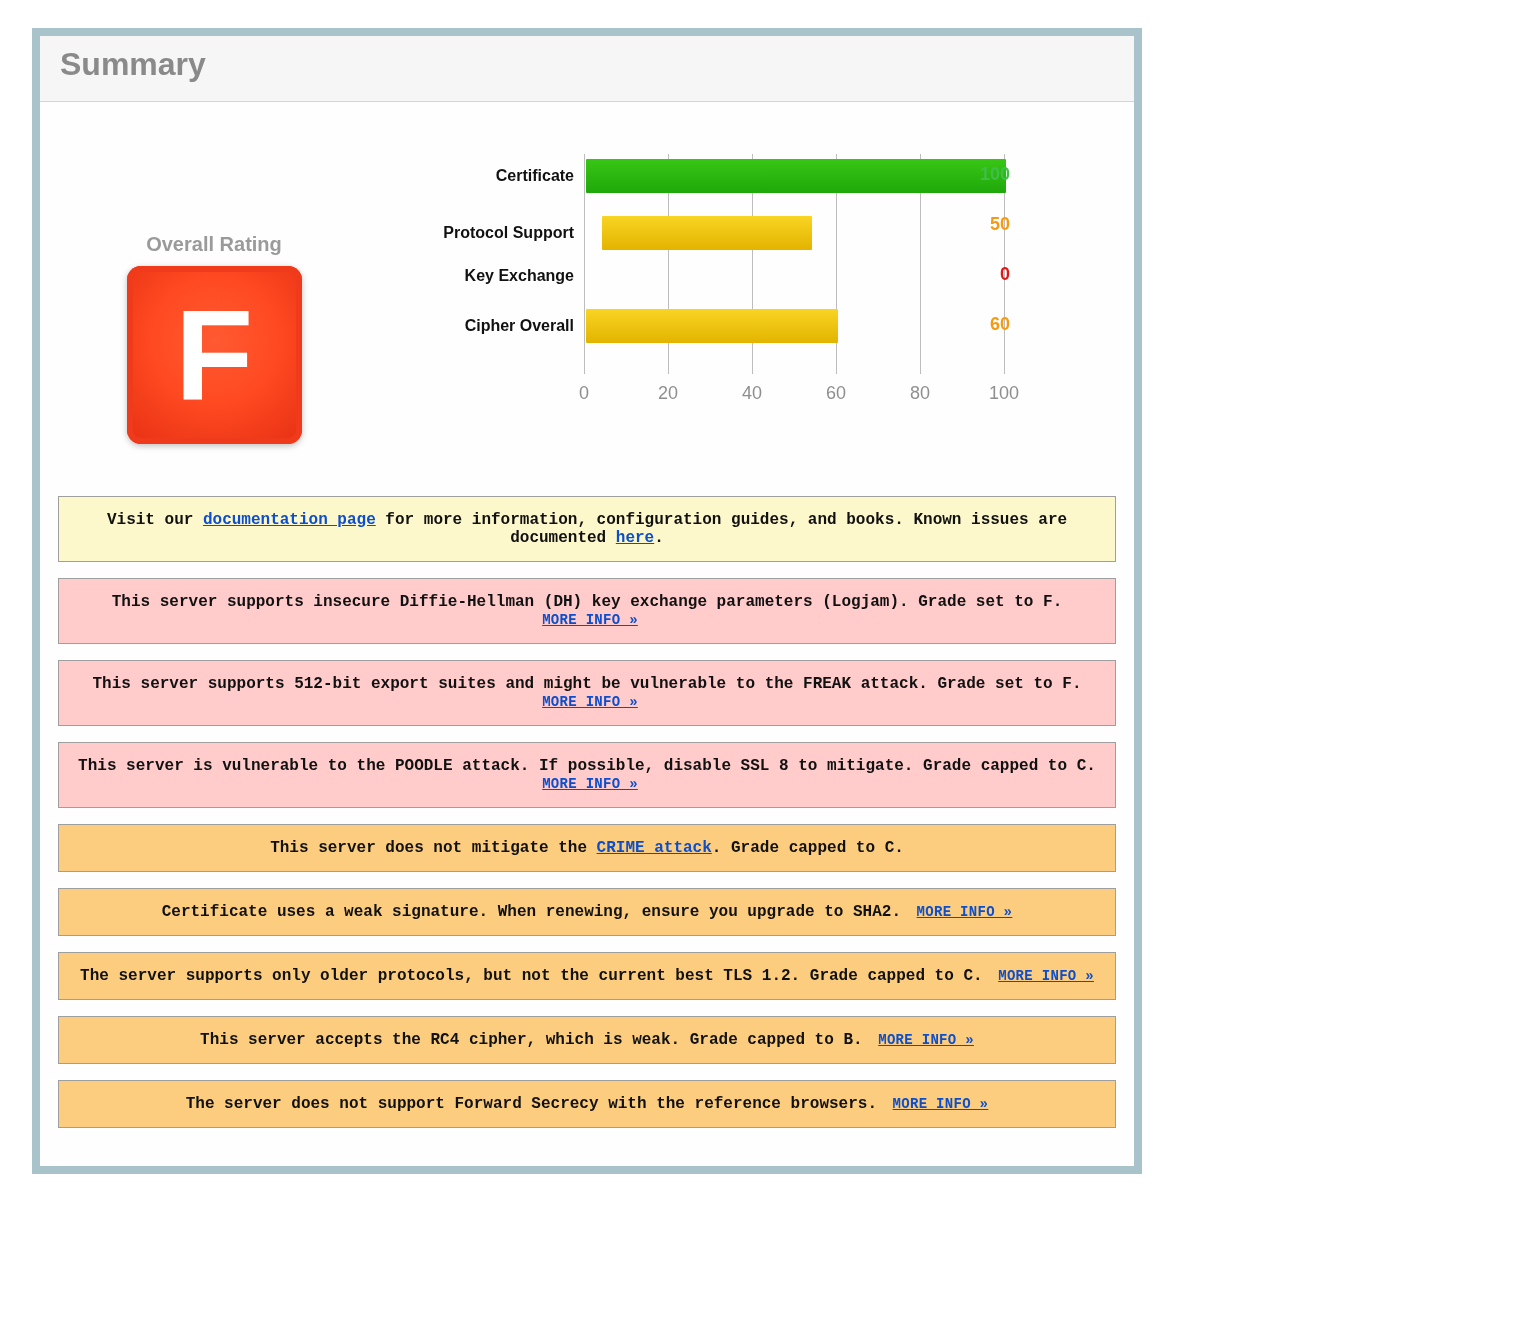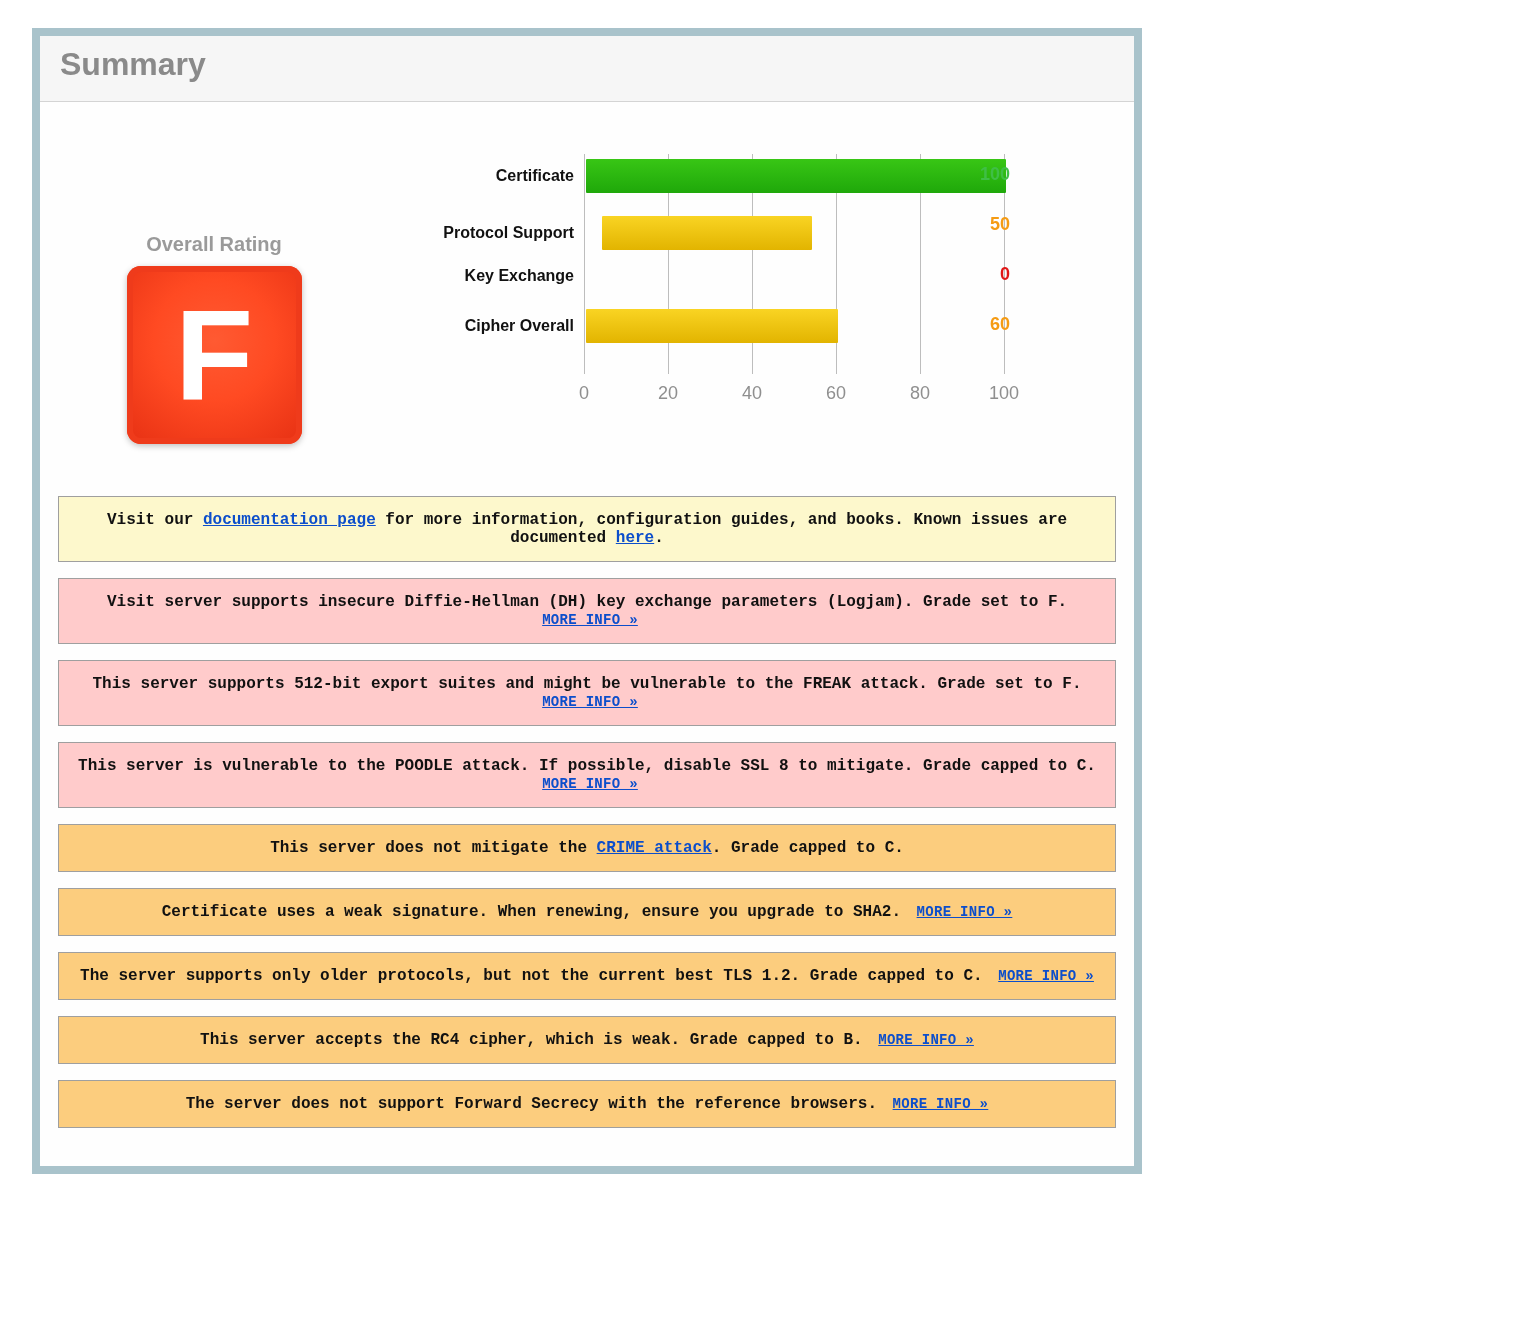--- a/index.html
+++ b/index.html
@@ -226,21 +226,21 @@
               <div class="bar-track" style="width: 420px;">
                 <div class="bar-fill bar-yellow" style="width: 252px;"></div>
               </div>
             </div>
             <div class="bar-value val-orange" style="top: 160px;">60</div>
           </div>
       </div>
 
       <div class="notices" id="notices">
           <div class="notice info"><span>Visit our </span><a href="#">documentation page</a><span> for more information, configuration guides, and books. Known issues are documented </span><a href="#">here</a><span>.</span></div>
-          <div class="notice danger"><span>Visit server supports insecure Diffie-Hellman (DH) key exchange parameters (Logjam). Grade set to F. </span><a href="#" class="more">MORE INFO »</a></div>
+          <div class="notice danger"><span>This server supports insecure Diffie-Hellman (DH) key exchange parameters (Logjam). Grade set to F. </span><a href="#" class="more">MORE INFO »</a></div>
           <div class="notice danger"><span>This server supports 512-bit export suites and might be vulnerable to the FREAK attack. Grade set to F. </span><a href="#" class="more">MORE INFO »</a></div>
           <div class="notice danger"><span>This server is vulnerable to the POODLE attack. If possible, disable SSL 8 to mitigate. Grade capped to C. </span><a href="#" class="more">MORE INFO »</a></div>
           <div class="notice warn"><span>This server does not mitigate the </span><a href="#">CRIME attack</a><span></span><span>. Grade capped to C.</span></div>
           <div class="notice warn"><span>Certificate uses a weak signature. When renewing, ensure you upgrade to SHA2. </span><a href="#" class="more">MORE INFO »</a></div>
           <div class="notice warn"><span>The server supports only older protocols, but not the current best TLS 1.2. Grade capped to C. </span><a href="#" class="more">MORE INFO »</a></div>
           <div class="notice warn"><span>This server accepts the RC4 cipher, which is weak. Grade capped to B. </span><a href="#" class="more">MORE INFO »</a></div>
           <div class="notice warn"><span>The server does not support Forward Secrecy with the reference browsers. </span><a href="#" class="more">MORE INFO »</a></div>
         </div>
 
     </div>

